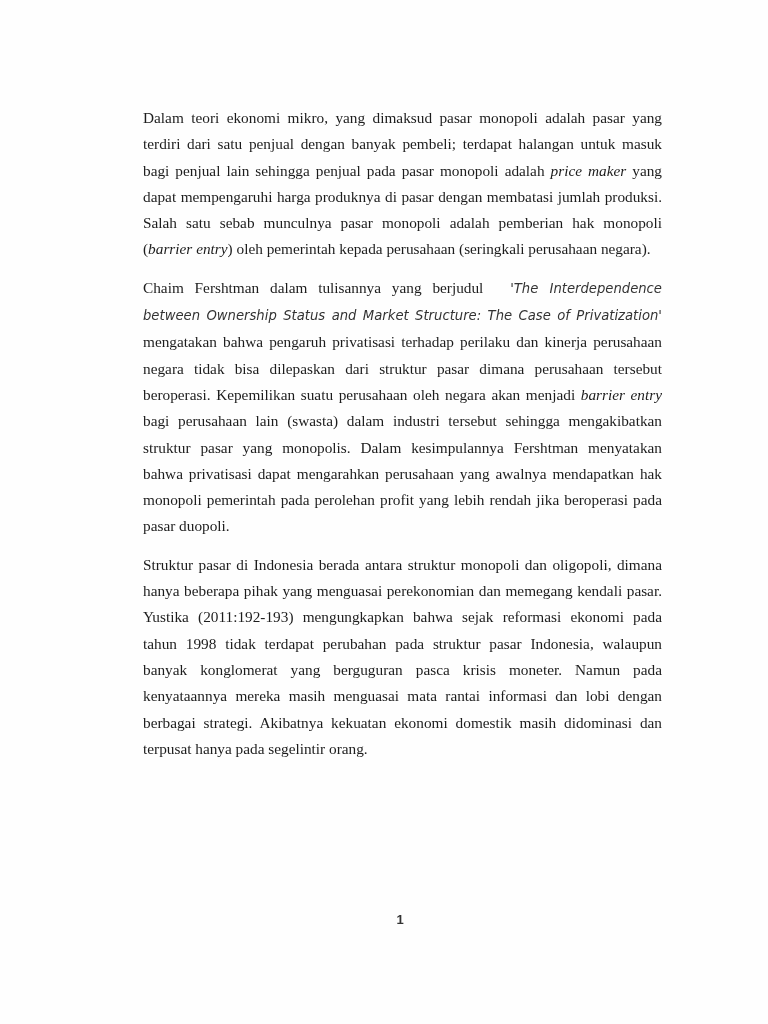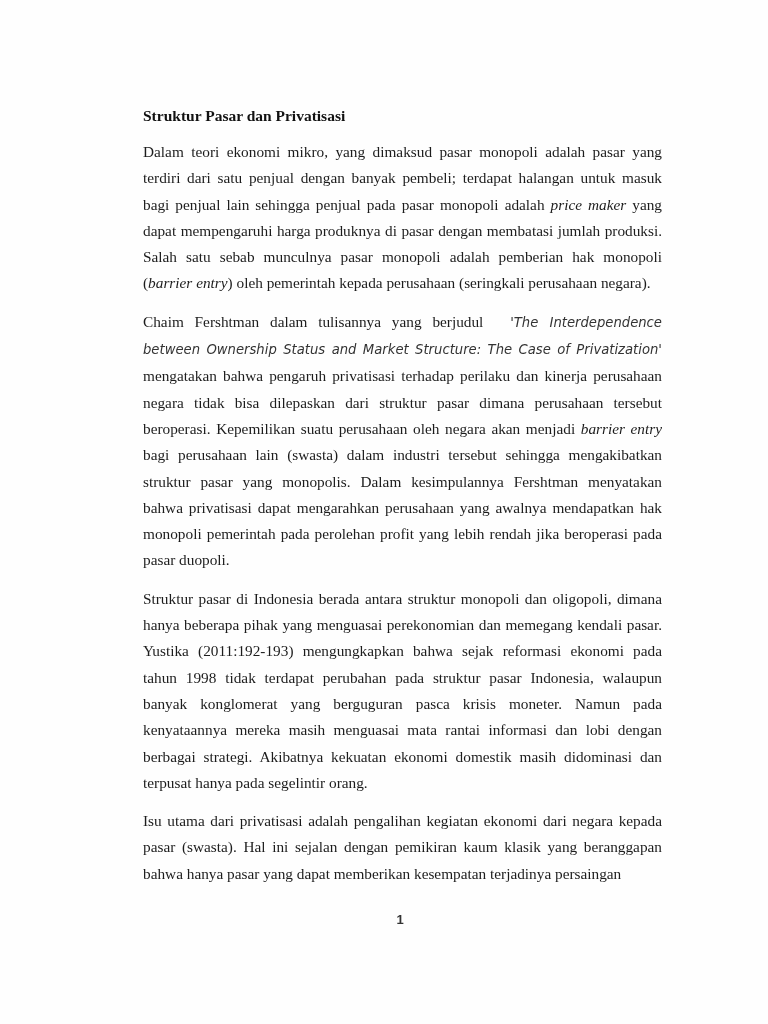--- a/index.html
+++ b/index.html
@@ -63,33 +63,29 @@
       font-weight: bold;
       color: #333;
       font-family: "Liberation Sans", sans-serif;
     }
   </style>
 </head>
 <body>
 
 <div class="page">
   <div class="content">
-    <h1 class="title">Struktur Pasar dan Privatisasi</h1>
 
     <p class="para">
       <span>Dalam teori ekonomi mikro, yang dimaksud pasar monopoli adalah pasar yang terdiri dari satu penjual dengan banyak pembeli; terdapat halangan untuk masuk bagi penjual lain sehingga penjual pada pasar monopoli adalah </span><span class="it">price maker</span><span> yang dapat mempengaruhi harga produknya di pasar dengan membatasi jumlah produksi. Salah satu sebab munculnya pasar monopoli adalah pemberian hak monopoli (</span><span class="it">barrier entry</span><span>) oleh pemerintah kepada perusahaan (seringkali perusahaan negara).</span>
     </p>
 
     <p class="para">
       <span>Chaim Fershtman dalam tulisannya yang berjudul </span><span class="sans-it">'The Interdependence between Ownership Status and Market Structure: The Case of Privatization'</span><span> mengatakan bahwa pengaruh privatisasi terhadap perilaku dan kinerja perusahaan negara tidak bisa dilepaskan  dari struktur pasar dimana perusahaan tersebut beroperasi. Kepemilikan suatu perusahaan oleh negara akan menjadi </span><span class="it">barrier entry</span><span> bagi perusahaan lain (swasta) dalam industri tersebut sehingga mengakibatkan struktur pasar yang monopolis. Dalam kesimpulannya Fershtman menyatakan bahwa privatisasi dapat mengarahkan perusahaan yang awalnya mendapatkan hak monopoli pemerintah pada perolehan profit yang lebih rendah jika beroperasi pada pasar duopoli.</span>
     </p>
 
     <p class="para">
       <span>Struktur pasar di Indonesia berada antara struktur monopoli dan oligopoli, dimana hanya beberapa pihak yang menguasai perekonomian dan memegang kendali pasar. Yustika (2011:192-193) mengungkapkan bahwa sejak reformasi ekonomi pada tahun 1998 tidak terdapat perubahan pada struktur pasar Indonesia, walaupun banyak konglomerat yang berguguran pasca krisis moneter. Namun pada kenyataannya mereka masih menguasai mata rantai informasi dan lobi dengan berbagai strategi. Akibatnya kekuatan ekonomi domestik masih didominasi dan terpusat hanya pada segelintir orang.</span>
     </p>
 
-    <p class="para">
-      <span>Isu utama dari privatisasi adalah  pengalihan kegiatan ekonomi dari negara kepada pasar (swasta). Hal ini sejalan dengan pemikiran kaum klasik yang beranggapan bahwa hanya  pasar yang dapat memberikan kesempatan terjadinya persaingan</span>
-    </p>
   </div>
 
   <div class="page-number">1</div>
 </div>
 
 </body></html>

